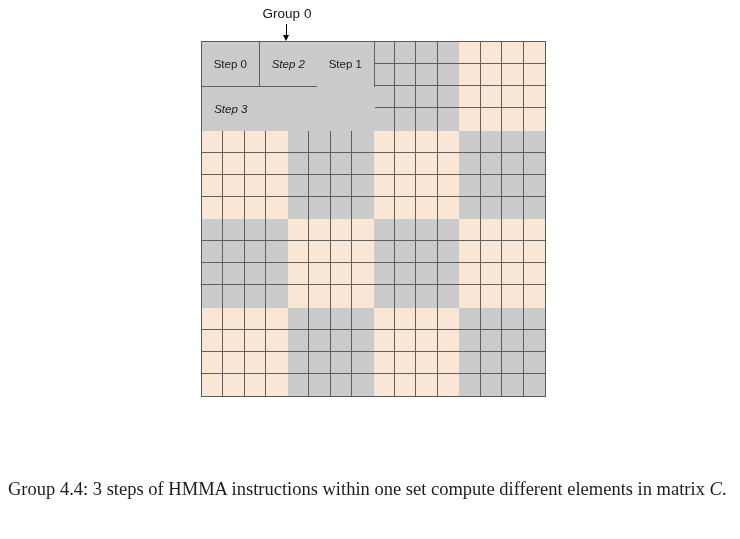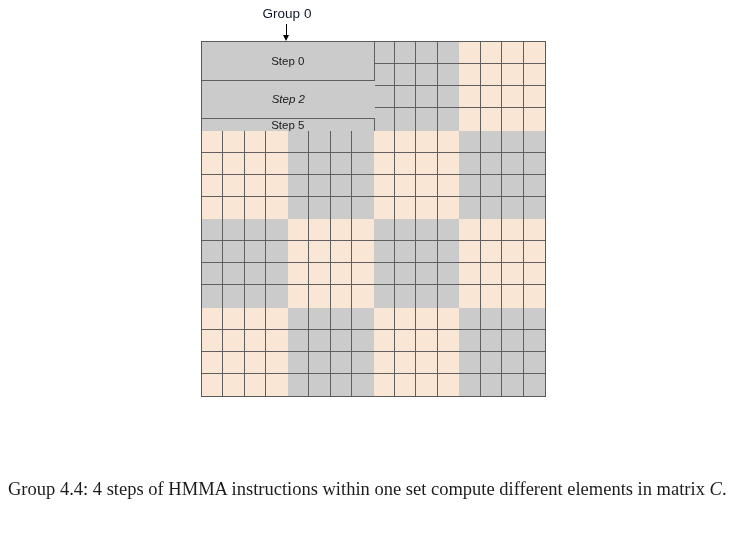--- a/index.html
+++ b/index.html
@@ -89,21 +89,21 @@
   .gray  { background: #cbcbcb; }
 
   
   #step-region {
     position: absolute;
     left: 0px;
     top: 0px;
     width: 172.5px;
     height: 89px;
     display: grid;
-    grid-template-columns: 1fr;
+    grid-template-columns: 1fr 1fr 1fr;
     grid-template-rows: 1fr 1fr;
     background: #cbcbcb;
   }
   .step-block {
     box-sizing: border-box;
     border-right: 1.1px solid #5f5f5f;
     border-bottom: 1.1px solid #5f5f5f;
     display: flex;
     align-items: center;
     justify-content: center;
@@ -469,18 +469,21 @@
     </div>
 
   <div id="step-region">
     <div class="step-block">
         <span>Step 0</span>
       </div>
     <div class="step-block lastcol">
         <span>Step 2</span>
       </div>
     <div class="step-block lastrow">
-        <span>Step 5</span>
+        <span>Step 1</span>
+      </div>
+    <div class="step-block lastcol lastrow">
+        <span>Step 3</span>
       </div>
   </div>
 </div>
 
-<div id="caption"><span>Group 4.4:</span><span> 4 steps of HMMA instructions within one set compute different elements in matrix </span><span class="mathvar">C</span><span>.</span></div>
+<div id="caption"><span>Group 4.4:</span><span> 3 steps of HMMA instructions within one set compute different elements in matrix </span><span class="mathvar">C</span><span>.</span></div>
 
 </body></html>

